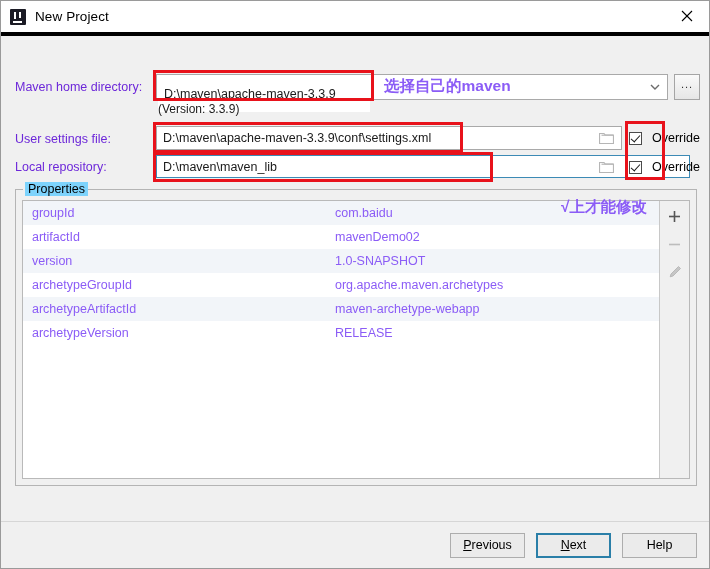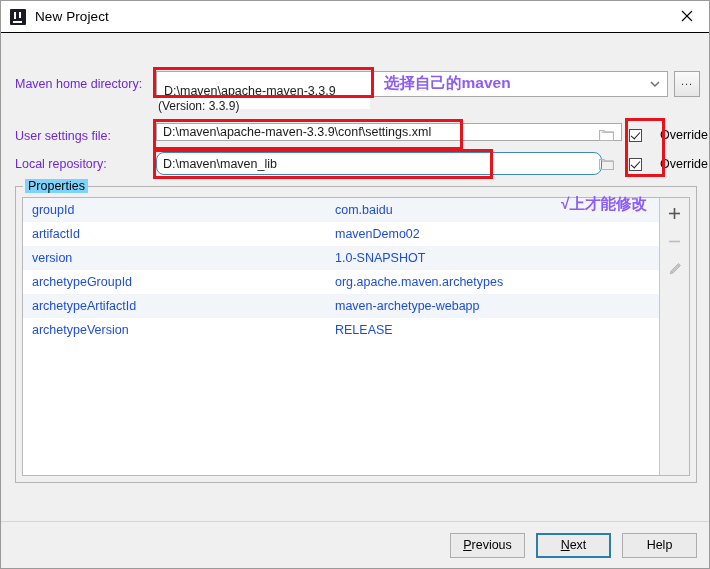--- a/index.html
+++ b/index.html
@@ -31,21 +31,21 @@
 
   
   #titlebar {
     height: 31px;
     min-height: 31px;
     background: #ffffff;
     display: flex;
     align-items: center;
     padding-left: 9px;
     position: relative;
-    border-bottom: 1px solid #000000;
+    border-bottom: 4px solid #000000;
   }
   #app-icon {
     width: 16px; height: 16px;
     background: #1b1b25;
     position: relative;
     border-radius: 1px;
     flex: 0 0 auto;
   }
   #app-icon::before {
     content: "";
@@ -168,21 +168,21 @@
 
   .folder-icon {
     position: absolute;
     width: 15px; height: 13px;
   }
 
   .checkbox-wrap {
     position: absolute;
     display: flex;
     align-items: center;
-    gap: 18px;
+    gap: 10px;
     font-size: 12.5px;
   }
   .cb {
     width: 13px; height: 13px;
     box-sizing: border-box;
     border: 1px solid #4a4a4a;
     background: #fff;
     position: relative;
     flex: 0 0 auto;
   }
@@ -238,21 +238,21 @@
   #props-table {
     flex: 1 1 auto;
     overflow: hidden;
     background: #ffffff;
   }
   .prop-row {
     height: 24px;
     display: flex;
     align-items: center;
     font-size: 12.5px;
-    color: #1d4ed8;
+    color: #8b5cf6;
   }
   .prop-row.odd { background: #f2f5f9; }
   .prop-row.even { background: #ffffff; }
   .prop-key {
     width: 312px;
     padding-left: 9px;
     box-sizing: border-box;
     white-space: nowrap;
     overflow: hidden;
   }
@@ -353,32 +353,32 @@
         <path d="M1 1.5 L5 5.5 L9 1.5" fill="none" stroke="#6b6b6b" stroke-width="1.4"></path>
       </svg>
     </div>
     <div id="maven-home-value">D:\maven\apache-maven-3.3.9</div>
 
     <div id="browse-button">...</div>
 
     <div id="version-note">(Version: 3.3.9)</div>
 
     <div class="row-label" style="left:14px; top:96px;">User settings file:</div>
-    <div class="textfield" style="left:155px; top:90px; width:466px; height:18px;">D:\maven\apache-maven-3.3.9\conf\settings.xml</div>
+    <div class="textfield" style="left:155px; top:90px; width:466px; height:24px;">D:\maven\apache-maven-3.3.9\conf\settings.xml</div>
     <svg class="folder-icon" style="left:598px; top:95px;" viewBox="0 0 15 13" aria-hidden="true">
       <path d="M0.5 2.5 H5 L6.2 4 H14.5 V12.5 H0.5 Z" fill="none" stroke="#b6b6b6" stroke-width="1.2"></path>
       <path d="M2.5 4.2 H14" fill="none" stroke="#b6b6b6" stroke-width="1.2"></path>
     </svg>
     <div class="checkbox-wrap" style="left:628px; top:95px;">
       <span class="cb checked"></span>
       <span>Override</span>
     </div>
 
     <div class="row-label" style="left:14px; top:124px;">Local repository:</div>
-    <div class="textfield focused" style="left:155px; top:119px; width:446px; height:23px;border-radius:8px;">D:\maven\maven_lib</div>
+    <div class="textfield focused" style="left:155px; top:119px; width:534px; height:23px;">D:\maven\maven_lib</div>
     <svg class="folder-icon" style="left:598px; top:124px;" viewBox="0 0 15 13" aria-hidden="true">
       <path d="M0.5 2.5 H5 L6.2 4 H14.5 V12.5 H0.5 Z" fill="none" stroke="#b6b6b6" stroke-width="1.2"></path>
       <path d="M2.5 4.2 H14" fill="none" stroke="#b6b6b6" stroke-width="1.2"></path>
     </svg>
     <div class="checkbox-wrap" style="left:628px; top:124px;">
       <span class="cb checked"></span>
       <span>Override</span>
     </div>
 
     <div id="props-group"></div>

